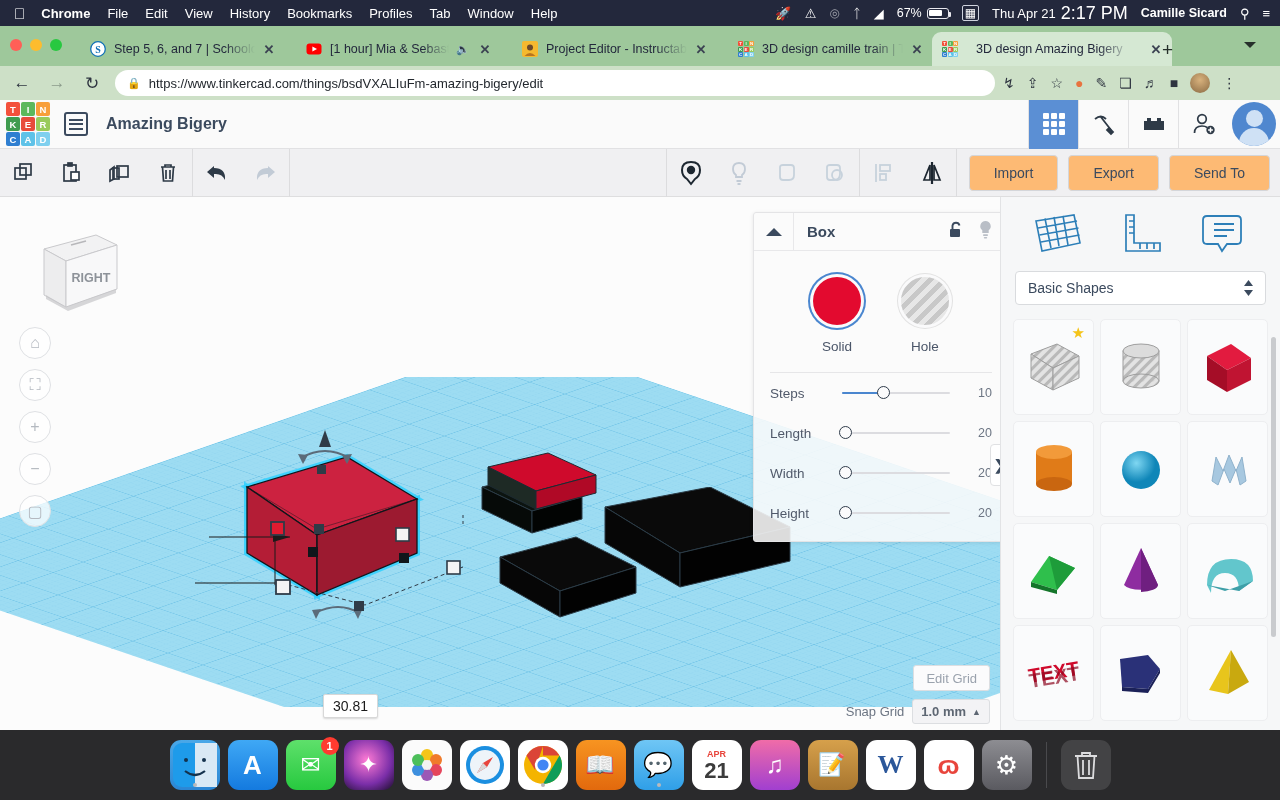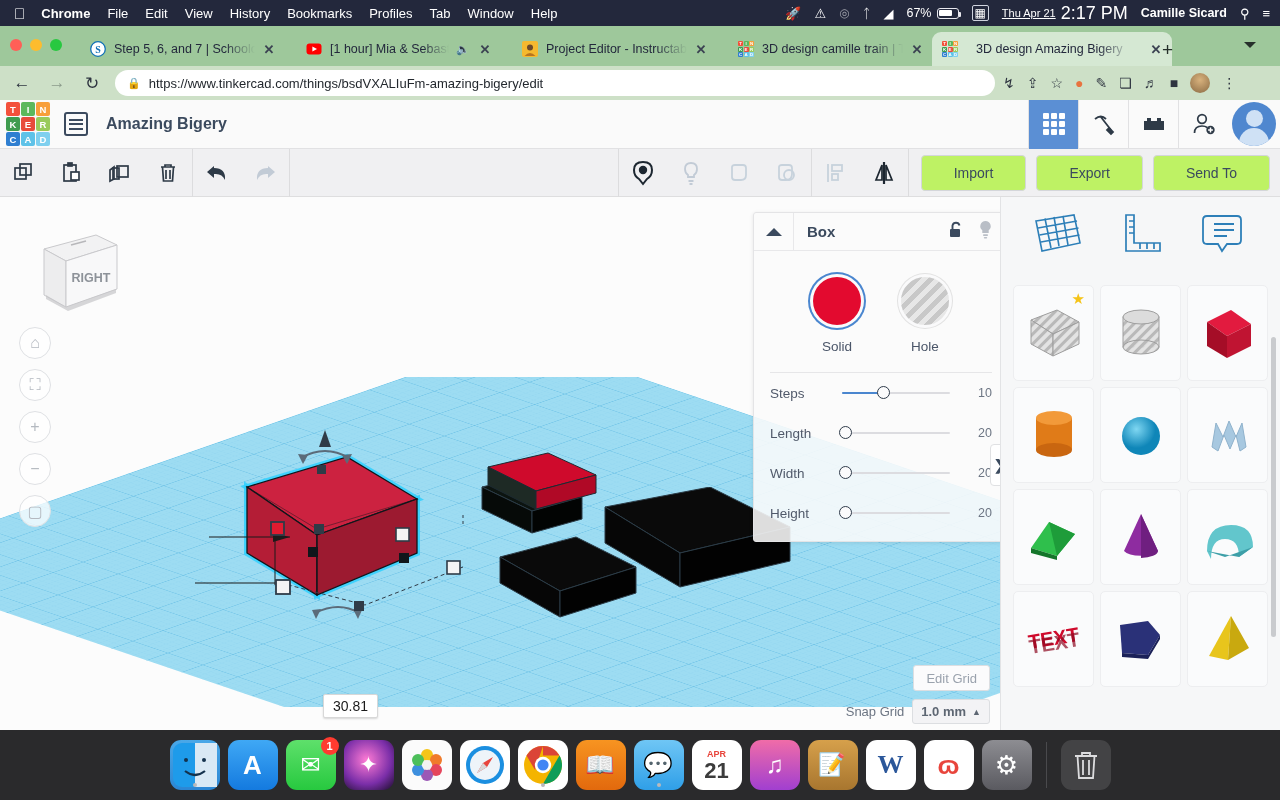--- a/index.html
+++ b/index.html
@@ -79,21 +79,21 @@
   .gridglyph i { background: currentColor; display: block; border-radius: 1px; }
   .avatar-lg { width: 44px; height: 44px; border-radius: 50%; background: #4f87cf; position: relative; overflow: hidden; margin: 0 4px;}
   .avatar-lg:before { content:''; position:absolute; left:50%; top:18%; width:17px; height:17px; margin-left:-8.5px; border-radius:50%; background:#cfe1f5;}
   .avatar-lg:after { content:''; position:absolute; left:50%; top:58%; width:30px; height:26px; margin-left:-15px; border-radius:15px 15px 0 0; background:#cfe1f5;}
 
   
   .tctoolbar { position: absolute; top: 149px; left: 0; width: 1280px; height: 48px; background: #f0f0f2; border-bottom: 1px solid #dededf; display: flex; align-items: center; }
   .tbtn { width: 48px; height: 48px; display: flex; align-items: center; justify-content: center; color: #2e3a47; }
   .tbtn.dim { color: #c2cbd6; }
   .vsep { width: 1px; height: 48px; background: #dcdcde; }
-  .tbtn-lbl { height: 36px; padding: 0 32px; border: 1px solid #d4d6da; border-radius: 4px; background: #bef264; color: #3b4a5e; font-size: 14px; display: flex; align-items: center; margin-right: 10px; }
+  .tbtn-lbl { height: 36px; padding: 0 24px; border: 1px solid #d4d6da; border-radius: 4px; background: #fdba74; color: #3b4a5e; font-size: 14px; display: flex; align-items: center; margin-right: 10px; }
 
   
   .canvas { position: absolute; top: 197px; left: 0; width: 1000px; height: 533px; background: #fcfcfc; overflow: hidden; }
   .viewcube { position: absolute; left: 24px; top: 30px; }
   .navbtn { position: absolute; left: 19px; width: 32px; height: 32px; border: 1px solid #dfe1e4; border-radius: 50%; background: rgba(255,255,255,.75); display: flex; align-items: center; justify-content: center; color: #b4b9c0; font-size: 16px; }
   .plane { position: absolute; }
   .dimlabel { position: absolute; background: #fff; border: 1px solid #d8d8d8; font-size: 14px; color: #1b1b1b; padding: 3px 9px; border-radius: 2px; box-shadow: 0 1px 2px rgba(0,0,0,.15); }
   .gridfoot { position: absolute; right: 10px; bottom: 6px; text-align: right; }
   .editgrid { display: inline-flex; align-items: center; height: 26px; padding: 0 12px; border: 1px solid #dcdee1; border-radius: 3px; background: #fbfbfc; color: #9aa2ad; font-size: 13px; }
   .snaprow { display: flex; align-items: center; justify-content: flex-end; margin-top: 8px; }
@@ -166,21 +166,21 @@
       <span style="font-size:12px;opacity:.55;">◎</span>
       <span style="font-size:13px;">ᛏ</span>
       <span style="font-size:13px;">◢</span>
       <span class="batt">
         <span style="font-size:12.5px;">67%</span>
         <span class="battbox">
             <i class="battfill"></i>
           </span>
       </span>
       <span style="font-size:12px;border:1px solid #cfd3de;padding:0 2px;border-radius:2px;">▦</span>
-      <span style="font-size:11px;text-decoration:underline;">Thu Apr 21</span>
+      <span style="font-size:13px;">Thu Apr 21</span>
       <span style="font-size:18px;margin-left:5px;">2:17 PM</span>
       <span style="font-size:12.5px;font-weight:bold;">Camille Sicard</span>
       <span style="font-size:13px;">⚲</span>
       <span style="font-size:13px;">≡</span>
     </div>
   </div>
 
   <div class="tabstrip">
     <div class="winbtns">
       <i style="background:#ff5f57"></i>
@@ -635,20 +635,29 @@
         </svg>
       </span>
       <span>
         <svg width="52" height="46" viewBox="0 0 52 46" fill="none" stroke="#2d7fb8" stroke-width="1.8">
           <path d="M10 5 h30 q4 0 4 4 v20 q0 4 -4 4 h-10 l-5 7 -4 -7 h-11 q-4 0 -4 -4 v-20 q0 -4 4 -4z"></path>
           <path d="M17 13h20M17 19h20M17 25h13"></path>
         </svg>
       </span>
     </div>
 
+    <div class="sp-select">
+      <span>Basic Shapes</span>
+      <span class="arrows">
+        <svg width="9" height="16" viewBox="0 0 9 16" fill="#3b4a5e">
+            <polygon points="4.5,0 9,6 0,6"></polygon>
+            <polygon points="4.5,16 9,10 0,10"></polygon>
+          </svg>
+      </span>
+    </div>
 
     <div class="sp-grid">
 
       <div class="sp-cell">
         <span class="sp-star">★</span>
         <svg width="62" height="62" viewBox="0 0 62 62">
           <defs>
               <pattern id="hatch1" width="7" height="7" patternUnits="userSpaceOnUse" patternTransform="rotate(45)">
                 <rect width="3.4" height="7" fill="#b9b9b9"></rect>
                 <rect x="3.4" width="3.6" height="7" fill="#e3e3e3"></rect>

